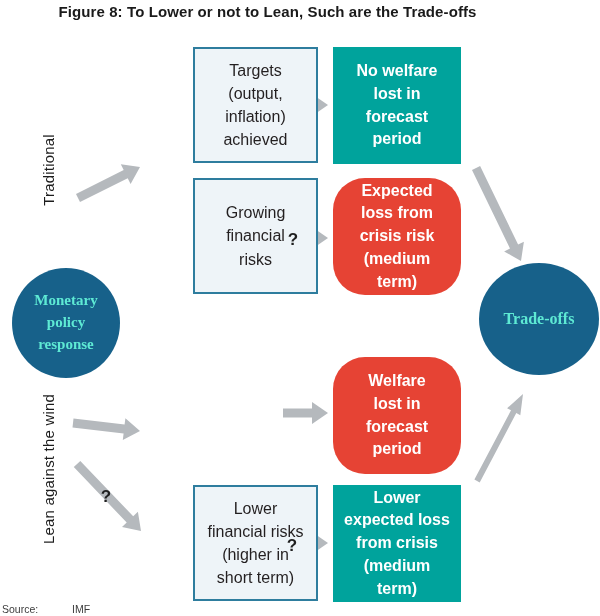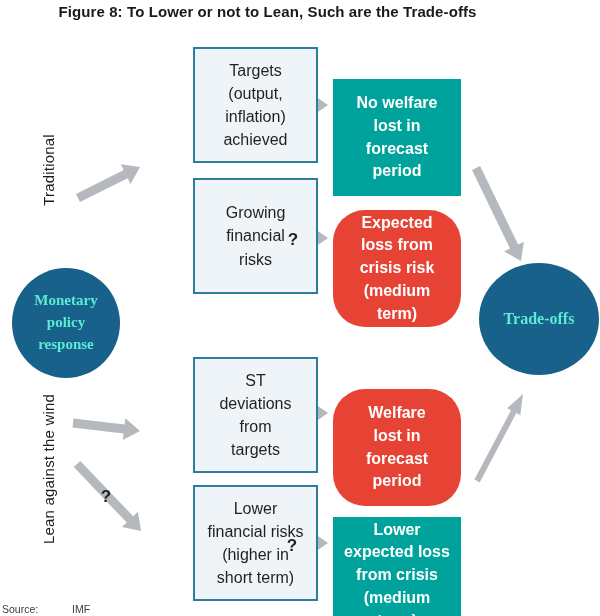--- a/index.html
+++ b/index.html
@@ -15,21 +15,21 @@
   .lbox{
     position:absolute;left:152px;width:125px;height:116px;
     background:var(--boxFill);border:2px solid var(--boxBorder);
     box-sizing:border-box;
     display:flex;align-items:center;justify-content:center;text-align:center;
     font-size:16px;line-height:1.45;color:var(--darkText);white-space:pre-line;margin-left:41px;
   }
   .cbox{
     position:absolute;left:333px;width:128px;height:117px;
     display:flex;align-items:center;justify-content:center;text-align:center;
-    font-size:16px;font-weight:bold;line-height:1.42;color:#ffffff;white-space:pre-line;margin-top:32px;
+    font-size:16px;font-weight:bold;line-height:1.42;color:#ffffff;white-space:pre-line;
   }
   .cbox.teal{background:var(--teal);}
   .cbox.red{background:var(--red);border-radius:32px;}
   .ellipse{
     position:absolute;border-radius:50%;background:var(--circleBlue);
     display:flex;align-items:center;justify-content:center;text-align:center;
     color:#5eead4;font-weight:bold;white-space:pre-line;font-family:Liberation Serif, serif;
   }
   .ellipse.monetary{left:12px;top:268px;width:108px;height:110px;font-size:15px;line-height:1.45;}
   .ellipse.tradeoffs{left:479px;top:263px;width:120px;height:112px;font-size:16px;}
@@ -75,24 +75,20 @@
 response</div>
   <div class="ellipse tradeoffs">Trade-offs</div>
 
   <div class="lbox" style="top:47px">Targets
 (output,
 inflation)
 achieved</div>
   <div class="lbox" style="top:178px">Growing
 financial
 risks</div>
-  <div class="lbox" style="top:357px">ST
-deviations
-from
-targets</div>
   <div class="lbox" style="top:485px">Lower
 financial risks
 (higher in
 short term)</div>
 
   <div class="cbox teal" style="top:47px">No welfare
 lost in
 forecast
 period</div>
   <div class="cbox red" style="top:178px">Expected

